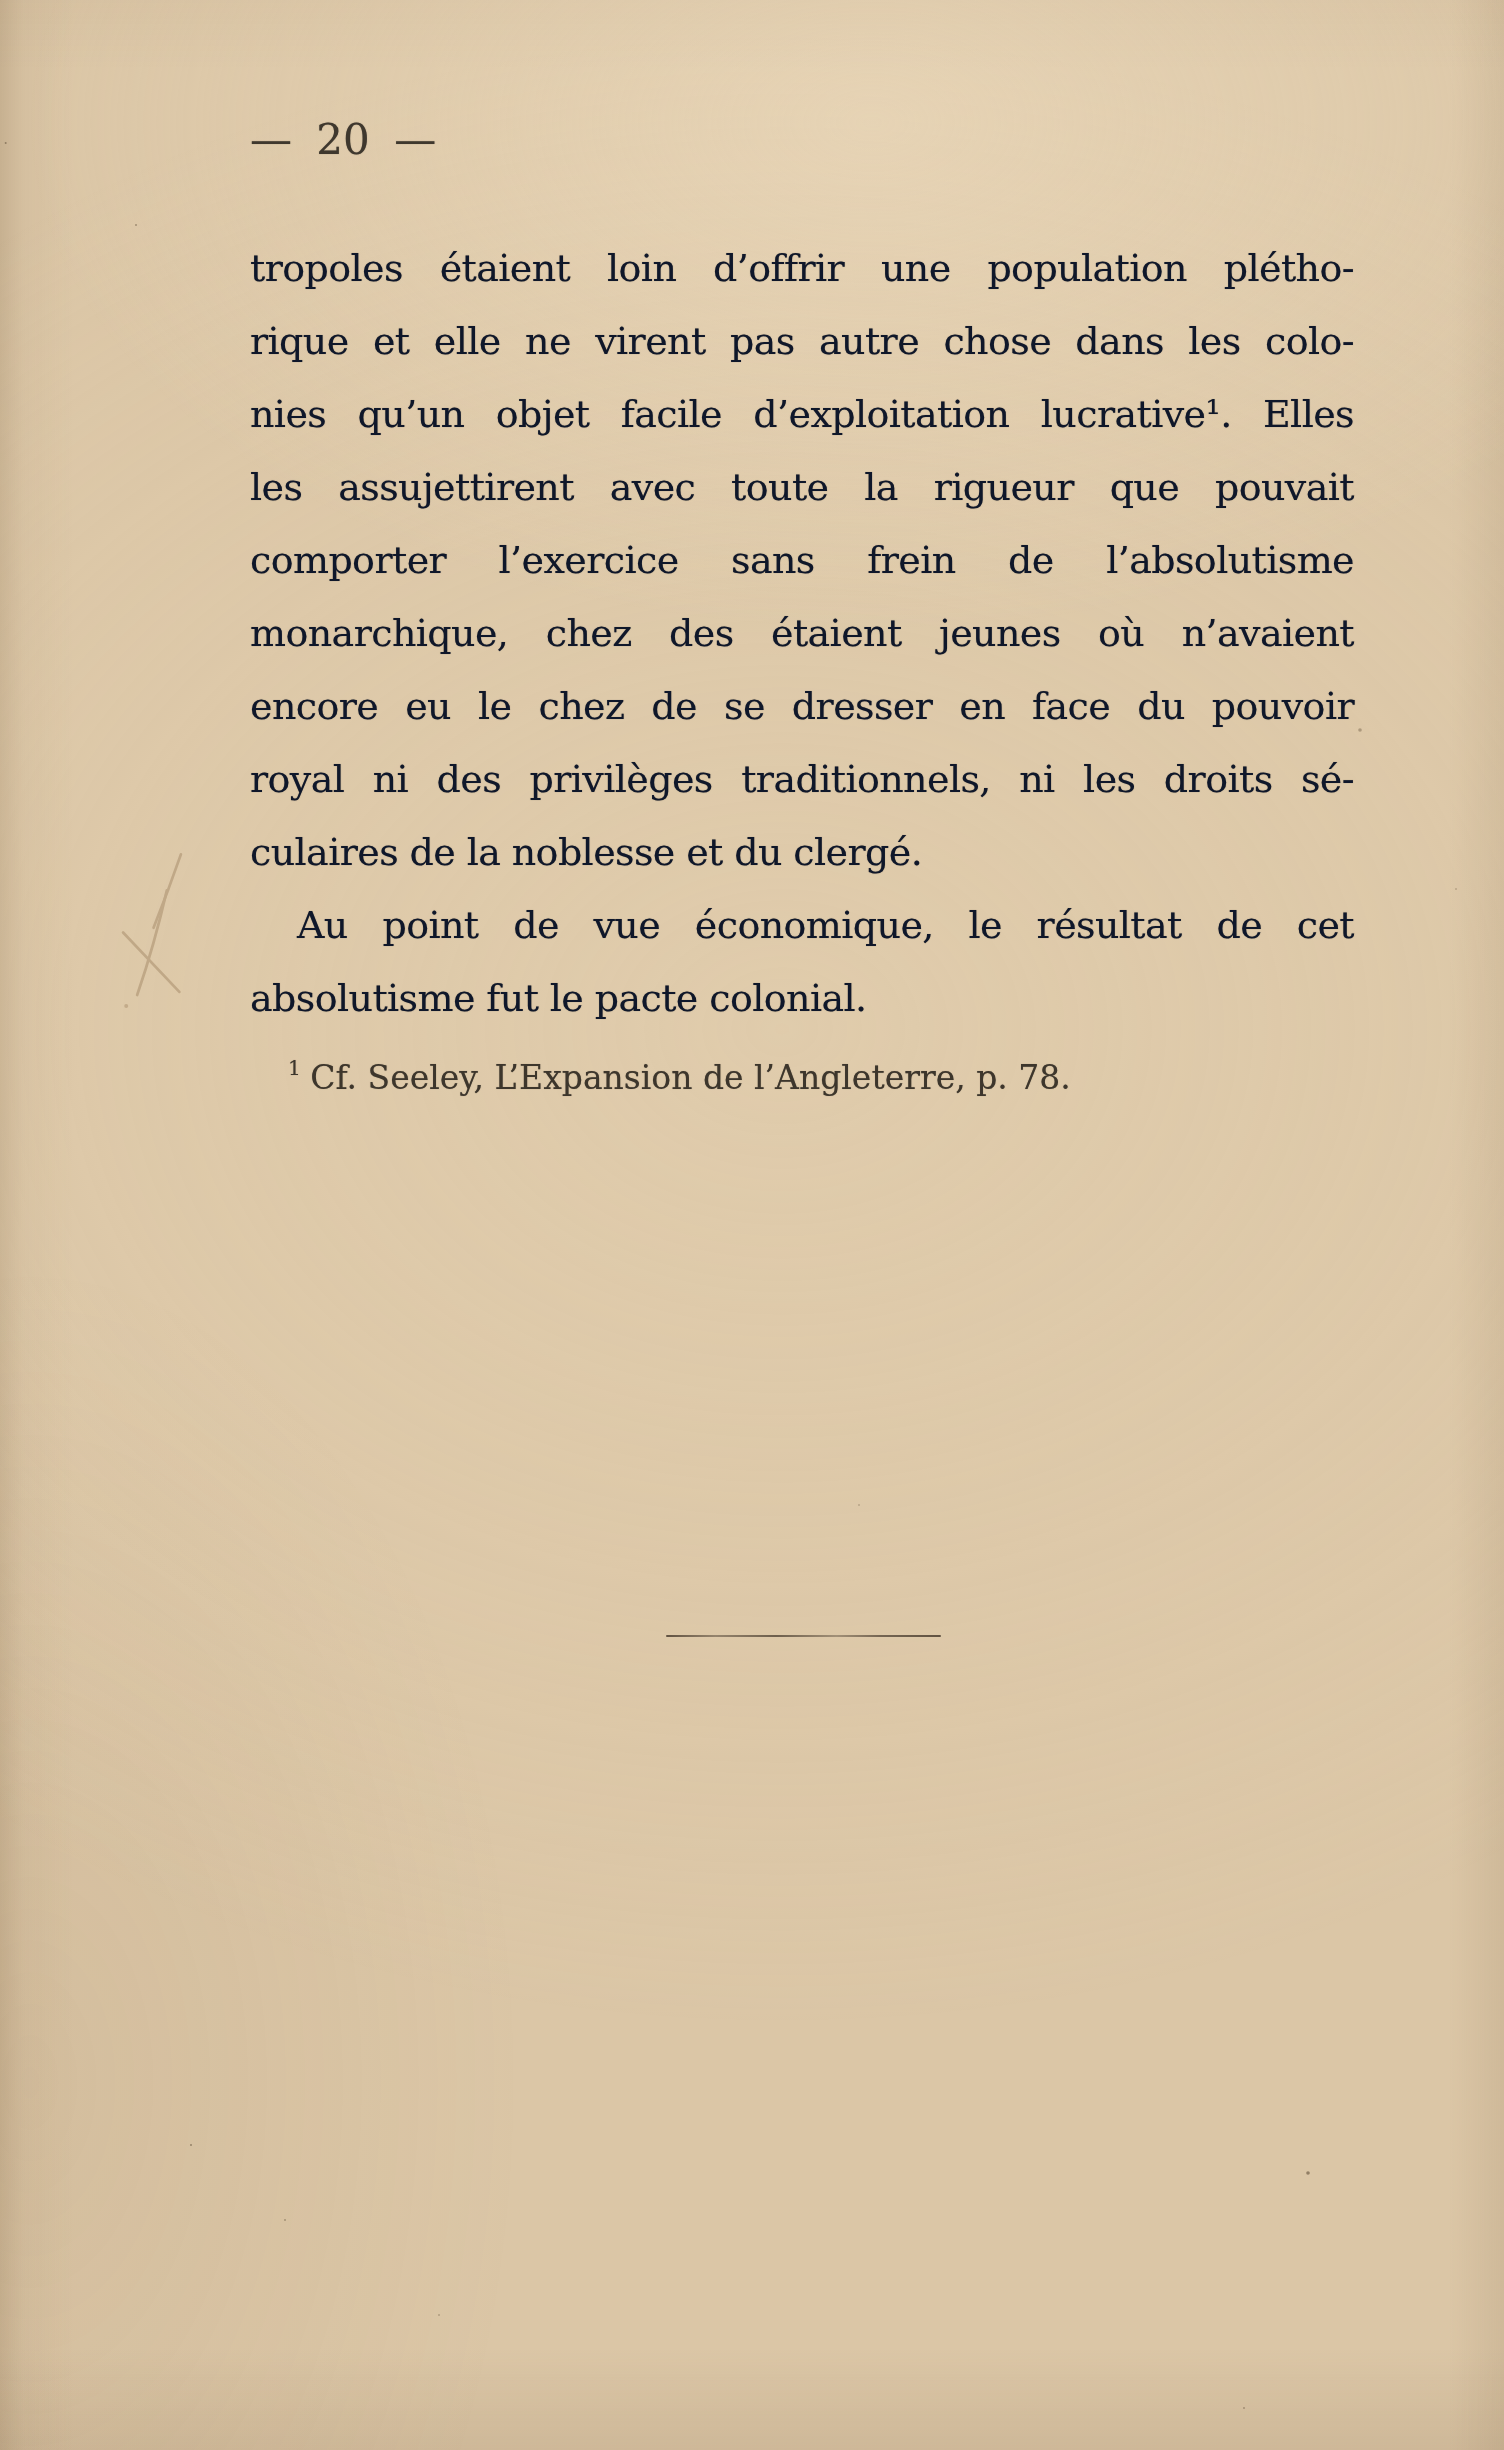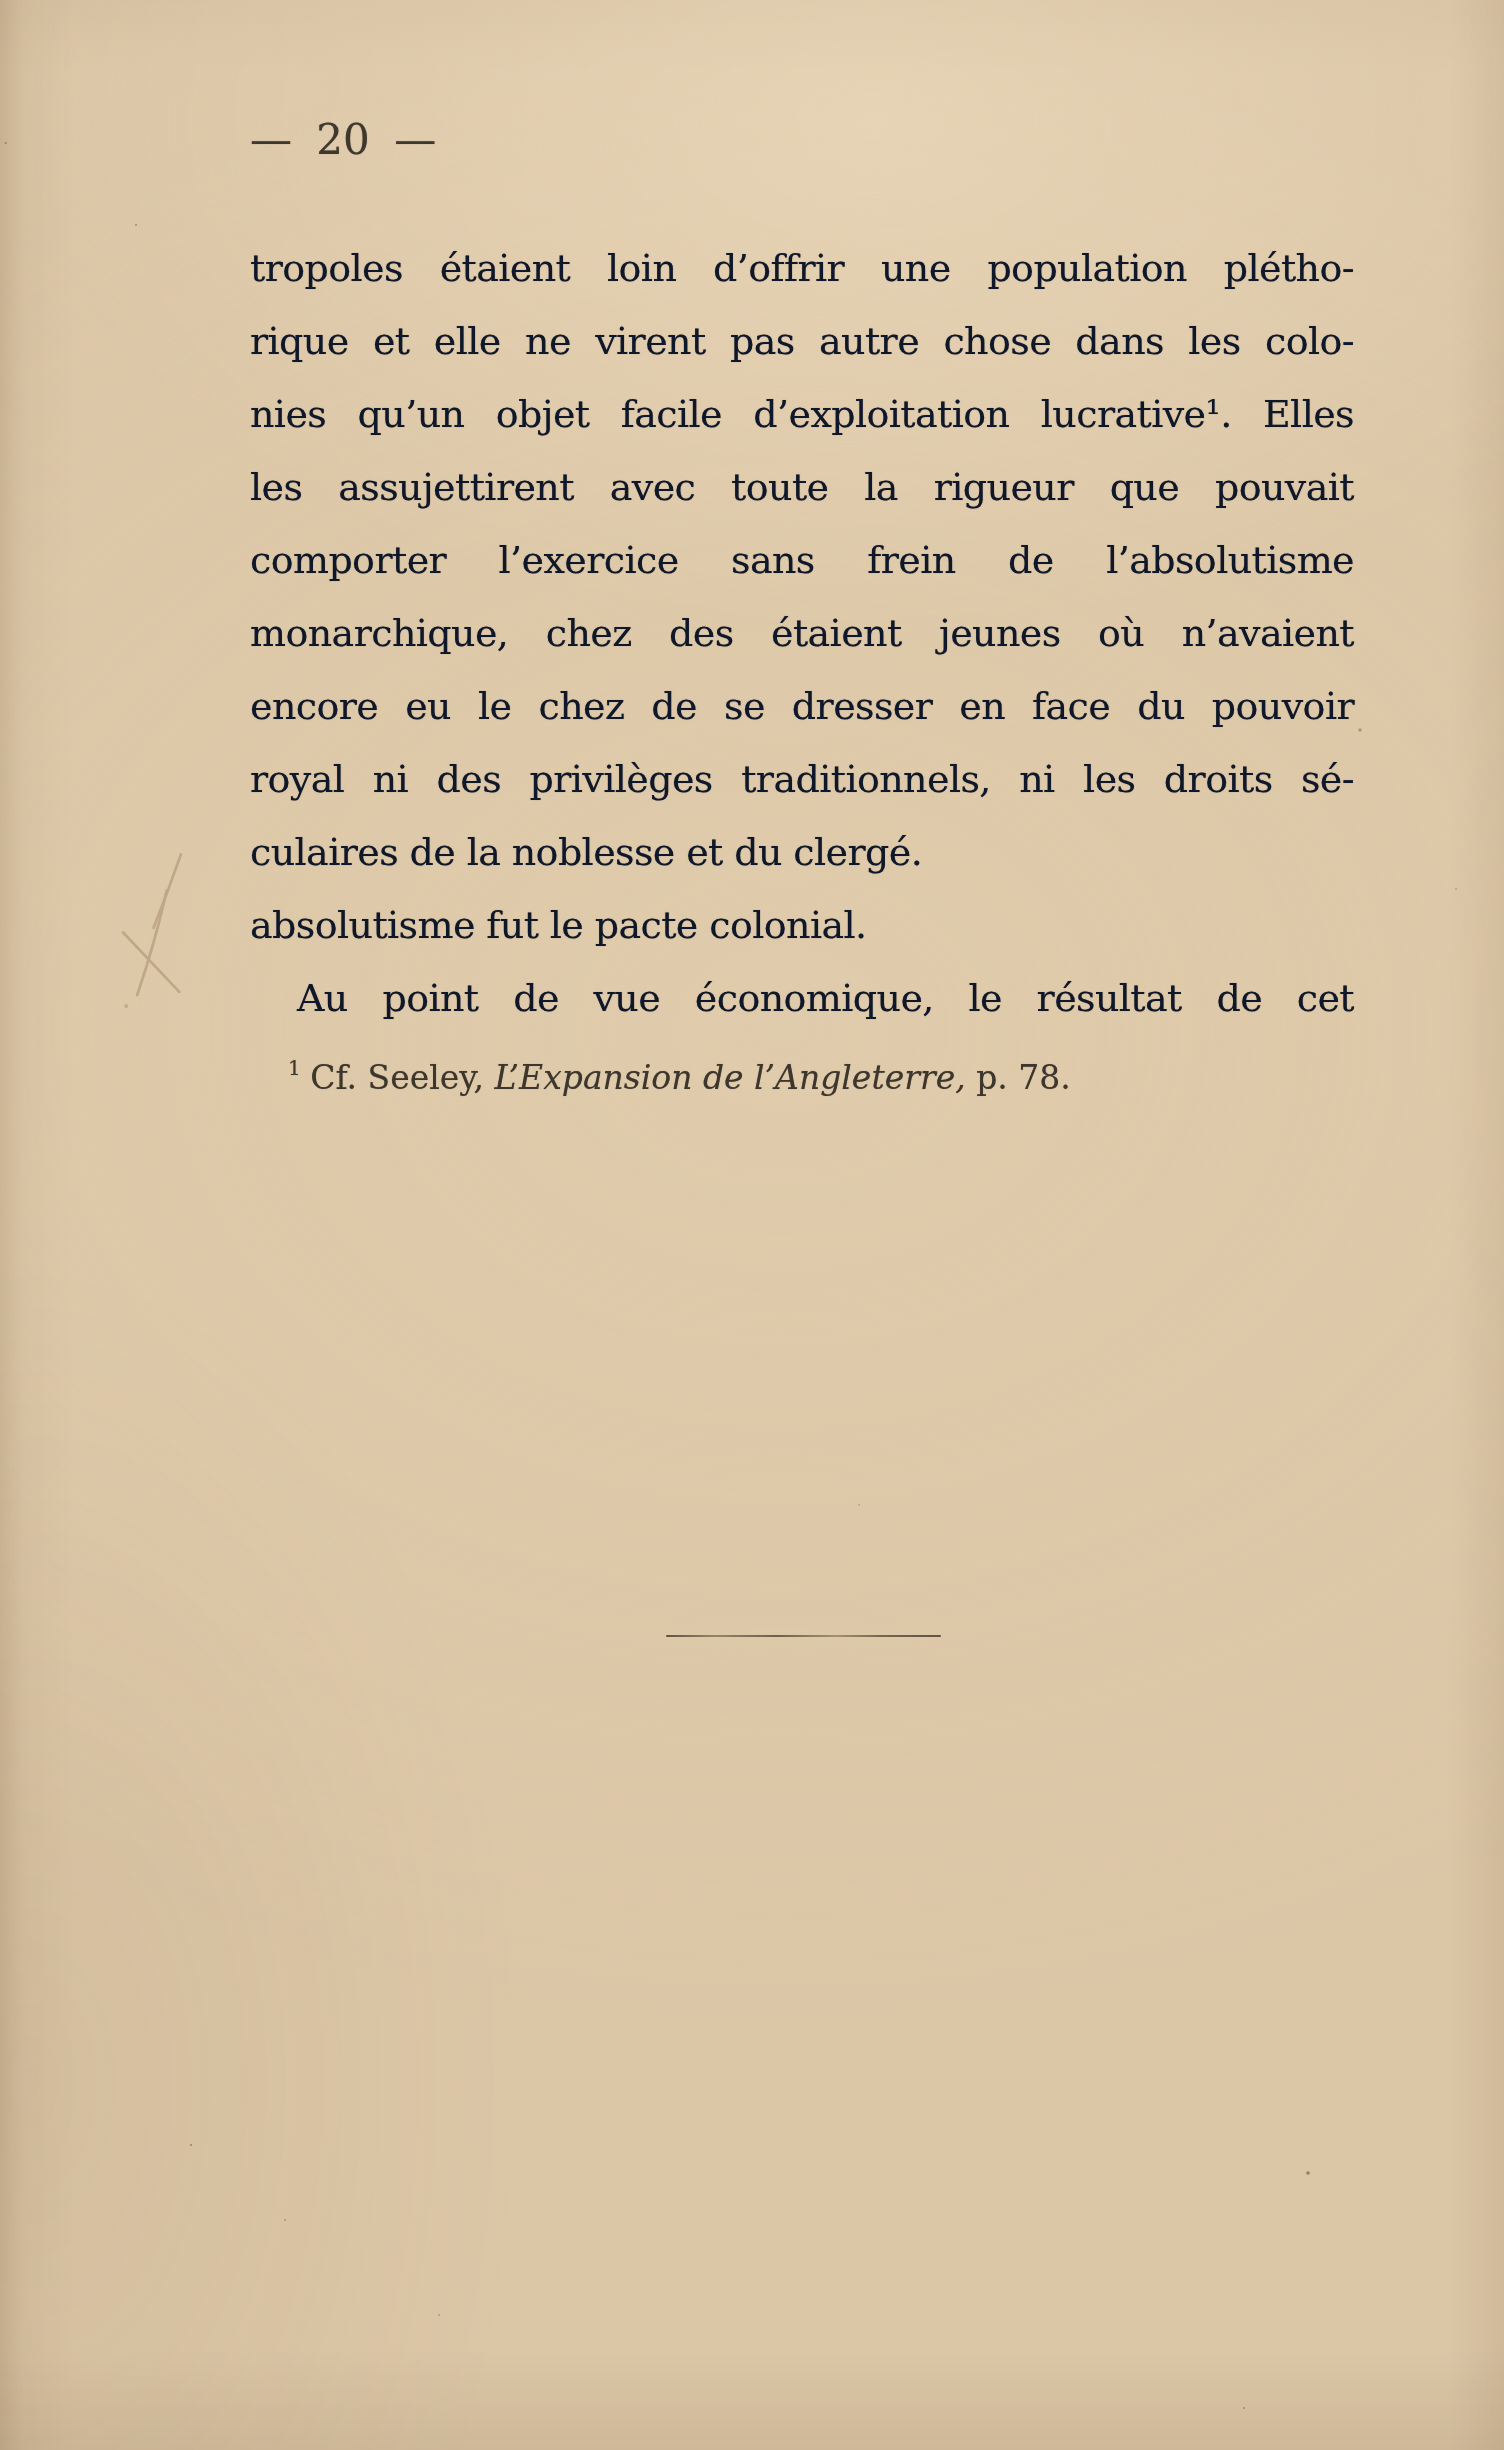--- a/index.html
+++ b/index.html
@@ -46,21 +46,21 @@
     position: absolute;
     left: 250px; top: 1048px; width: 1104px;
     font-size: 33px; line-height: 41px;
     color: #3d362c;
     text-indent: 38px;
     text-shadow: 0 0 0.8px rgba(62,54,43,0.5);
   }
   .footnote sup {
     font-size: 20.3px; vertical-align: 14px; margin-right: 9.4px;
   }
-  .footnote .title-italic { font-style: italic; }
+  .footnote .title-italic { }
 
   .separator-rule {
     position: absolute;
     left: 666px; top: 1635px; width: 275px; height: 1.6px;
     background: linear-gradient(90deg,
       rgba(90,76,60,0.95) 0%, rgba(90,76,60,0.55) 18%,
       rgba(90,76,60,0.85) 40%, rgba(90,76,60,0.45) 62%,
       rgba(90,76,60,0.80) 78%, rgba(90,76,60,0.95) 100%);
     border-radius: 1.6px;
   }
@@ -93,22 +93,22 @@
   <div class="body-text">
     <div class="line jl">tropoles étaient loin d’offrir une population plétho-</div>
     <div class="line jl">rique et elle ne virent pas autre chose dans les colo-</div>
     <div class="line jl">nies qu’un objet facile d’exploitation lucrative¹. Elles</div>
     <div class="line jl">les assujettirent avec toute la rigueur que pouvait</div>
     <div class="line jl">comporter l’exercice sans frein de l’absolutisme</div>
     <div class="line jl">monarchique, chez des étaient jeunes où n’avaient</div>
     <div class="line jl">encore eu le chez de se dresser en face du pouvoir</div>
     <div class="line jl">royal ni des privilèges traditionnels, ni les droits sé-</div>
     <div class="line">culaires de la noblesse et du clergé.</div>
+    <div class="line jl indent">Au point de vue économique, le résultat de cet</div>
     <div class="line">absolutisme fut le pacte colonial.</div>
-    <div class="line jl indent">Au point de vue économique, le résultat de cet</div>
   </div>
 
   <div class="footnote">
     <sup>1</sup><span>Cf. Seeley, </span><span class="title-italic">L’Expansion de l’Angleterre,</span><span> p. 78.</span>
   </div>
 
   <div class="separator-rule"></div>
 
   <svg class="pencil-marks" width="86" height="168" viewBox="0 0 110 215">
     <g fill="none" stroke="#a98e6c" stroke-width="3.5" stroke-linecap="round" opacity="0.55">

